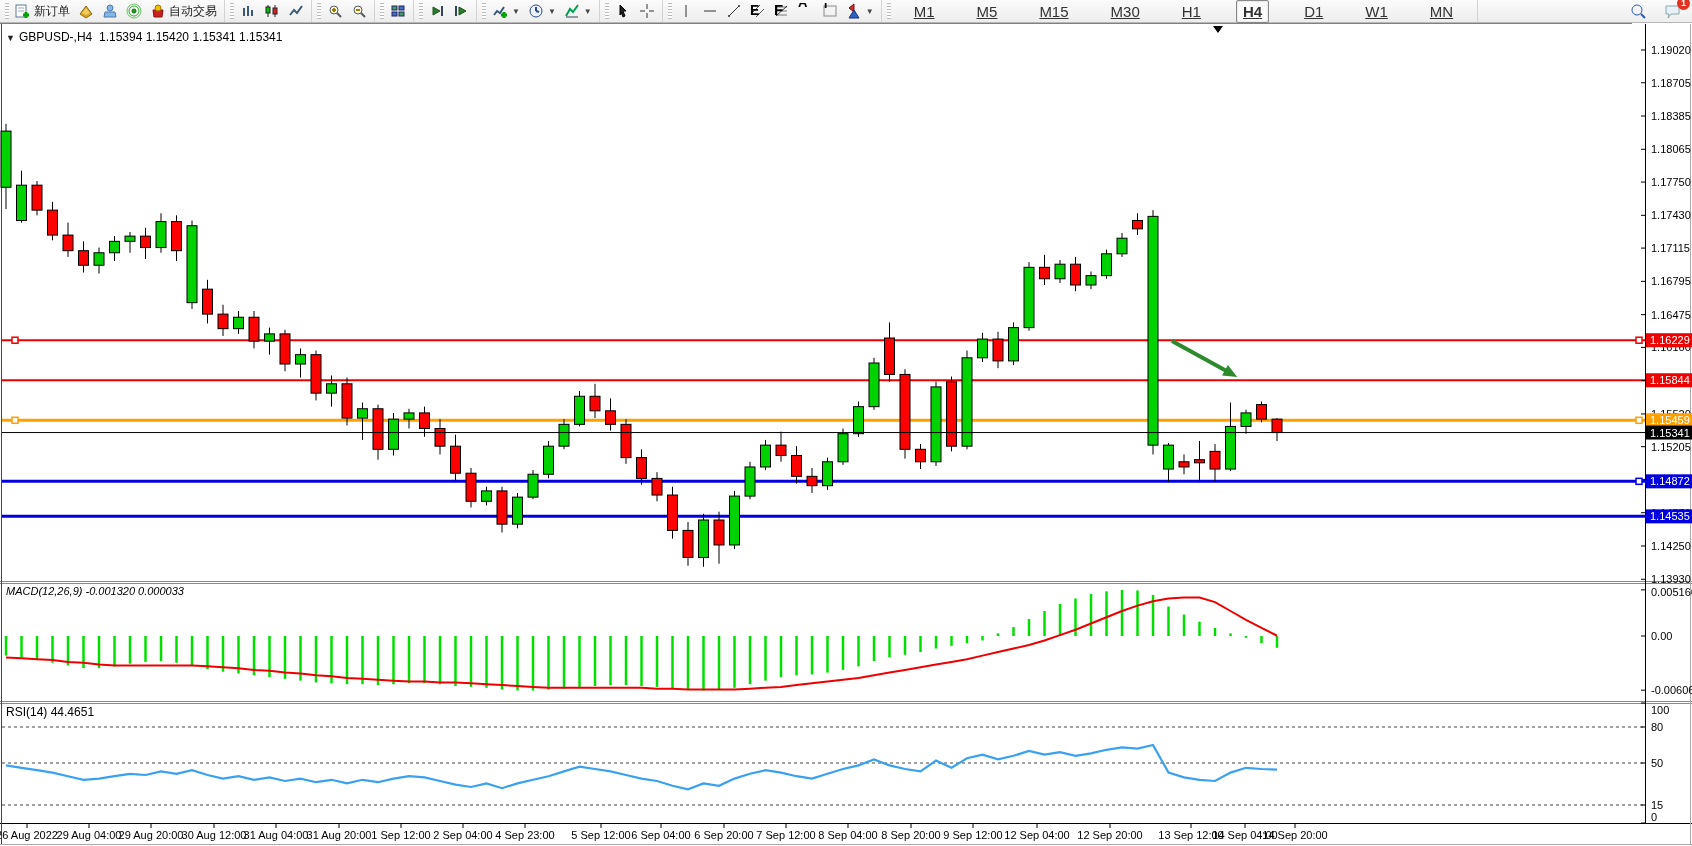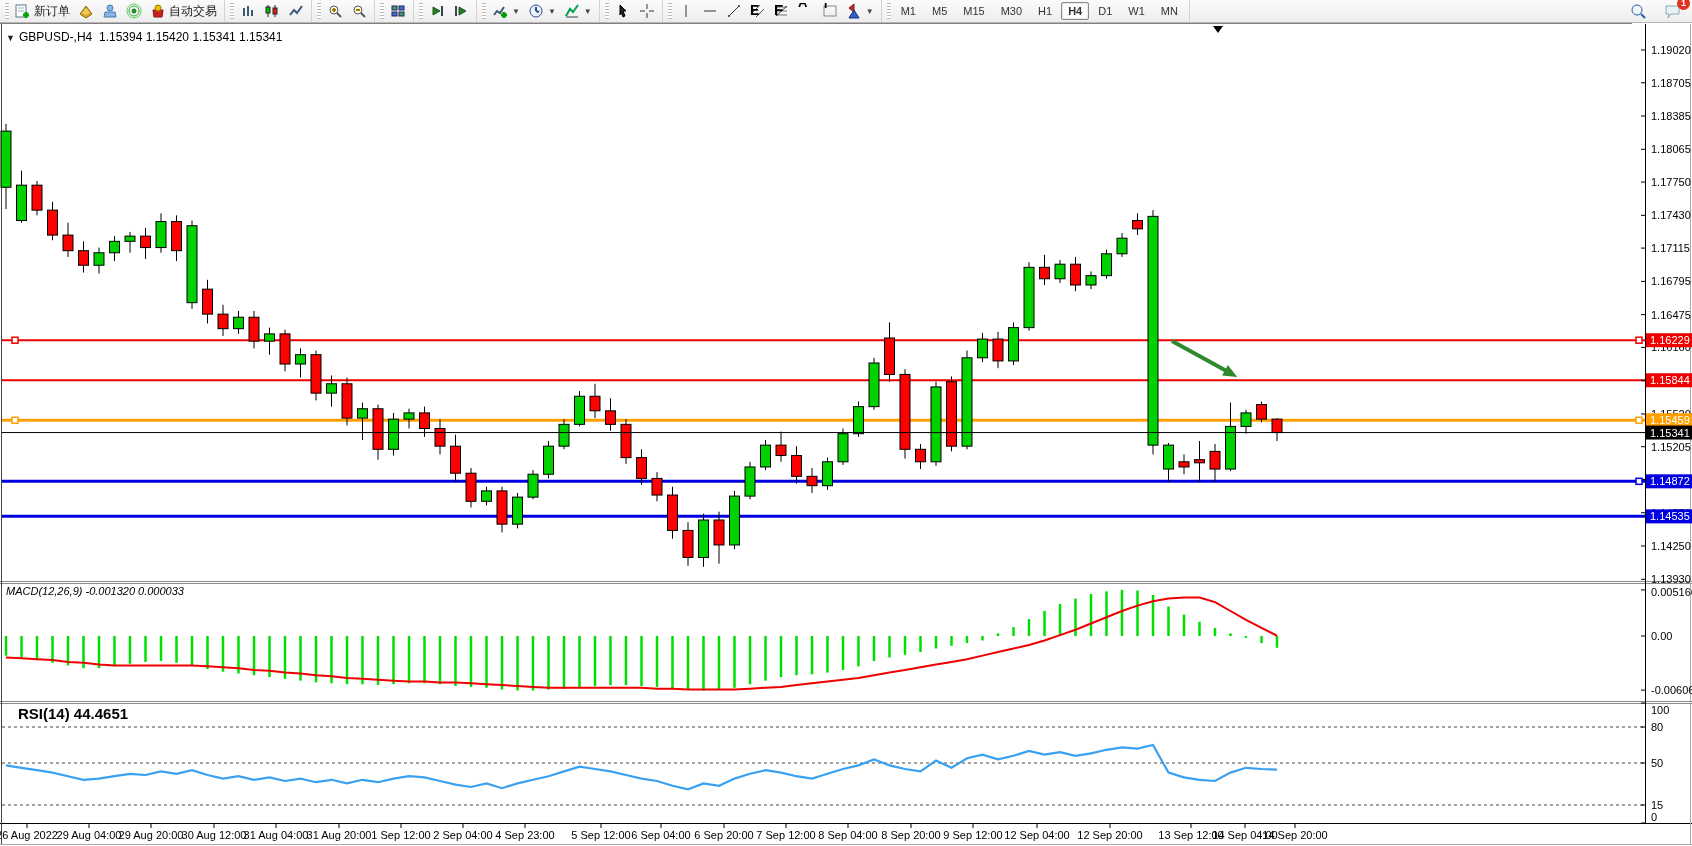--- a/index.html
+++ b/index.html
@@ -7,34 +7,34 @@
   #app{position:relative;width:1692px;height:846px;background:#fff;}
   
   #toolbar{position:absolute;left:0;top:0;width:1692px;height:22px;background:linear-gradient(#fbfbfb,#ededed);
            border-bottom:1px solid #b7b7b7;display:flex;align-items:center;z-index:5;}
   .tb-group{display:flex;align-items:center;height:22px;padding:0 3px;border-right:1px solid #d3d3d3;}
   .tb-handle{width:4px;height:16px;margin:0 2px;background:repeating-linear-gradient(#bbb 0 1px,#fff 1px 3px);}
   .tb-btn{display:flex;align-items:center;gap:3px;padding:1px 3px;border:1px solid transparent;border-radius:2px;cursor:default;}
   .tb-btn svg{display:block;}
   .tb-label{font-size:12px;color:#222;white-space:nowrap;}
   .tb-caret{font-size:8px;color:#444;margin-left:1px;}
-  .tf-btn{font-size:11px;color:#333;padding:2px 6px;margin:0 1px;border:1px solid transparent;border-radius:2px;}
+  .tf-btn{font-size:15px;color:#333;padding:2px 6px;margin:0 14px;border:1px solid transparent;border-radius:2px;text-decoration:underline;}
   .tf-btn.active{background:#fdfdfd;border-color:#8a8a8a;box-shadow:inset 0 0 2px #bbb;font-weight:bold;}
   #tb-right{margin-left:auto;display:flex;align-items:center;padding-right:8px;gap:10px;}
   .badge{position:absolute;top:-5px;right:-7px;background:#e23222;color:#fff;border-radius:50%;
          width:13px;height:13px;font-size:9px;line-height:13px;text-align:center;font-weight:bold;}
   
   #chartwrap{position:absolute;left:0;top:23px;width:1632px;height:823px;background:#fff;
              border-top:1px solid #808080;}
   #chartsvg{position:absolute;left:0;top:0;}
   .overlay-label{position:absolute;font-size:12px;color:#000;white-space:pre;z-index:3;}
   #title-label{left:6px;top:6px;}
   #title-label .tri{font-size:9px;color:#222;margin-right:4px;}
   #macd-label{left:6px;top:561px;font-size:11px;font-style:italic;}
-  #rsi-label{left:18px;top:681px;font-size:15px;font-weight:bold;}
+  #rsi-label{left:6px;top:681px;font-size:12px;}
 </style>
 </head>
 <body>
 <div id="app">
 
   <div id="toolbar">
       <div class="tb-group">
         <div class="tb-handle"></div>
         <div class="tb-btn">
           <svg width="16" height="16">

